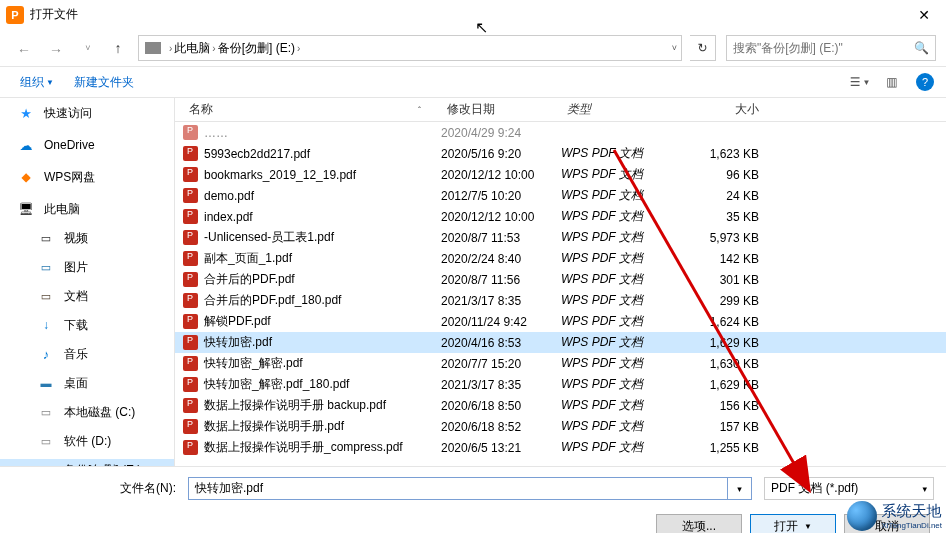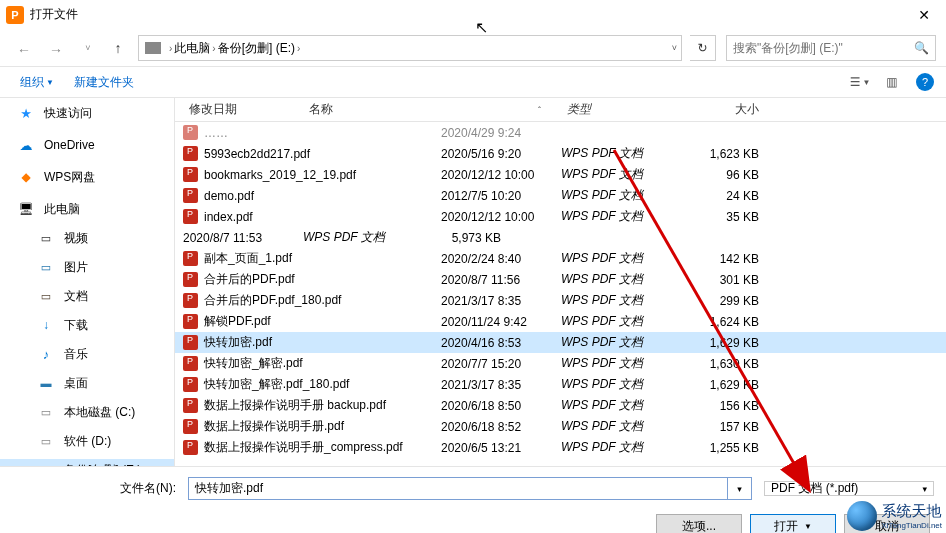--- a/index.html
+++ b/index.html
@@ -61,21 +61,21 @@
 .filerow .col-name { display: flex; align-items: center; gap: 6px; }
 .pdf-icon { width: 15px; height: 15px; background: #c42b1c; border-radius: 2px; display: inline-block; position: relative; }
 .pdf-icon::after { content: "P"; position: absolute; color: #fff; font-size: 9px; left: 4px; top: 0; }
 .cut-row { color: #888; }
 
 .bottom { padding: 10px 12px 12px 12px; border-top: 1px solid #e5e5e5; }
 .filename-row { display: flex; align-items: center; gap: 6px; margin-bottom: 14px; }
 .filename-row .lbl { width: 170px; text-align: right; padding-right: 6px; }
 .filename-row .input { flex: 1; height: 23px; border: 1px solid #7a9fd4; padding: 0 6px; display: flex; align-items: center; }
 .filename-row .dd { width: 24px; height: 23px; border: 1px solid #7a9fd4; border-left: none; display: flex; align-items: center; justify-content: center; font-size: 9px; }
-.filter { width: 170px; height: 15px; border: 1px solid #ccc; margin-left: 6px; display: flex; align-items: center; padding: 0 6px; }
+.filter { width: 170px; height: 23px; border: 1px solid #ccc; margin-left: 6px; display: flex; align-items: center; padding: 0 6px; }
 .filter .dd-caret { margin-left: auto; font-size: 9px; }
 .btn-row { display: flex; justify-content: flex-end; gap: 8px; padding-right: 4px; }
 .btn-row .dlg-btn { min-width: 86px; height: 24px; border: 1px solid #adadad; background: #e1e1e1; display: flex; align-items: center; justify-content: center; }
 .btn-row .dlg-btn.primary { border: 1px solid #0078d4; background: #e5f1fb; }
 .btn-row .dlg-btn .dd-caret { margin-left: 6px; font-size: 8px; }
 
 .arrow-annotation { position: absolute; pointer-events: none; }
 .watermark { position: absolute; right: 4px; bottom: 2px; display: flex; align-items: center; gap: 4px; }
 .watermark .globe { width: 30px; height: 30px; border-radius: 50%; background: radial-gradient(circle at 30% 30%, #6ec1ff, #0b5aa0); box-shadow: inset -3px -3px 6px rgba(0,0,0,.3); }
 .watermark .txt1 { font-size: 15px; font-weight: normal; color: #0b3a78; }
@@ -178,25 +178,25 @@
         <span>软件 (D:)</span>
       </div>
     <div class="item sub selected">
         <span class="icon icon-drv"></span>
         <span>备份[勿删] (E:)</span>
       </div>
   </div>
 
   <div class="listarea">
     <div class="listheader">
-      <div class="col col-date">修改日期</div>
       <div class="col col-name">
           <span>名称</span>
           <span class="sort-caret">ˆ</span>
         </div>
+      <div class="col col-date">修改日期</div>
       <div class="col col-type">类型</div>
       <div class="col col-size">大小</div>
     </div>
     <div class="filelist" id="filelist">
       <div class="filerow cut-row">
         <div class="col col-name">
             <span class="pdf-icon" style="opacity:.6;"></span>
             <span>……</span>
           </div>
         <div class="col col-date">2020/4/29 9:24</div>
@@ -233,20 +233,24 @@
         <div class="filerow">
           <div class="col col-name">
             <span class="pdf-icon"></span>
             <span>index.pdf</span>
           </div>
           <div class="col col-date">2020/12/12 10:00</div>
           <div class="col col-type">WPS PDF 文档</div>
           <div class="col col-size">35 KB</div>
         </div>
         <div class="filerow">
+          <div class="col col-name">
+            <span class="pdf-icon"></span>
+            <span>-Unlicensed-员工表1.pdf</span>
+          </div>
           <div class="col col-date">2020/8/7 11:53</div>
           <div class="col col-type">WPS PDF 文档</div>
           <div class="col col-size">5,973 KB</div>
         </div>
         <div class="filerow">
           <div class="col col-name">
             <span class="pdf-icon"></span>
             <span>副本_页面_1.pdf</span>
           </div>
           <div class="col col-date">2020/2/24 8:40</div>

